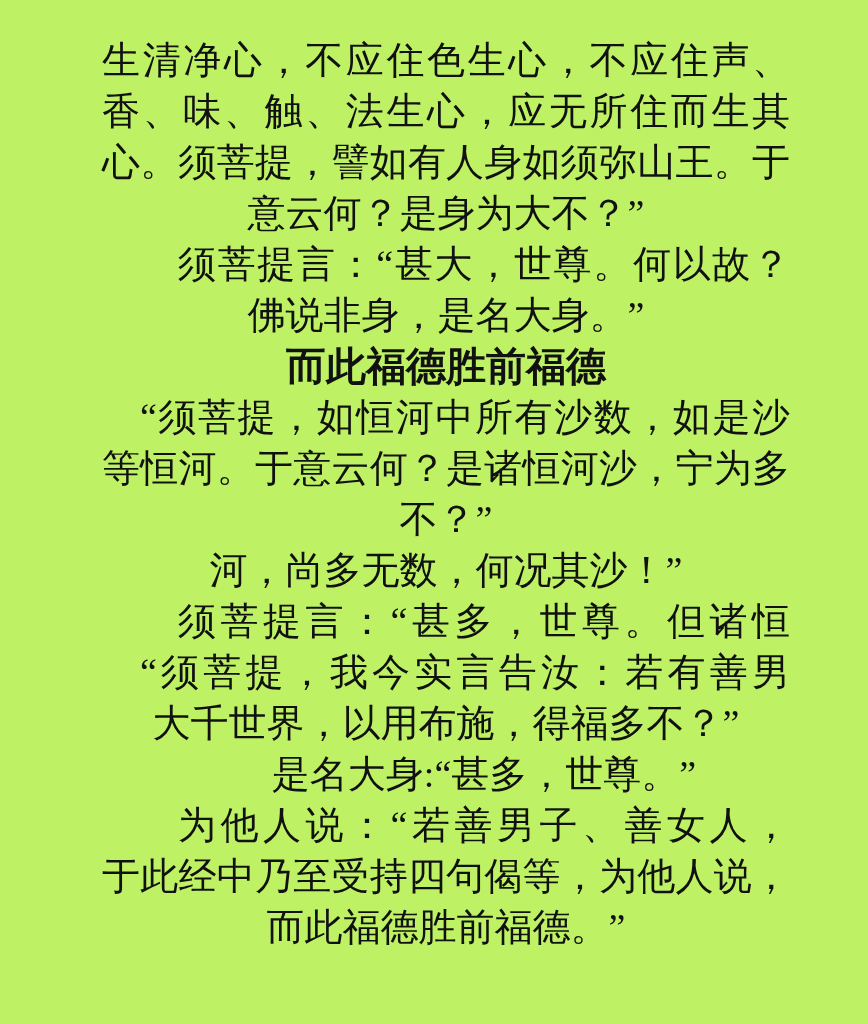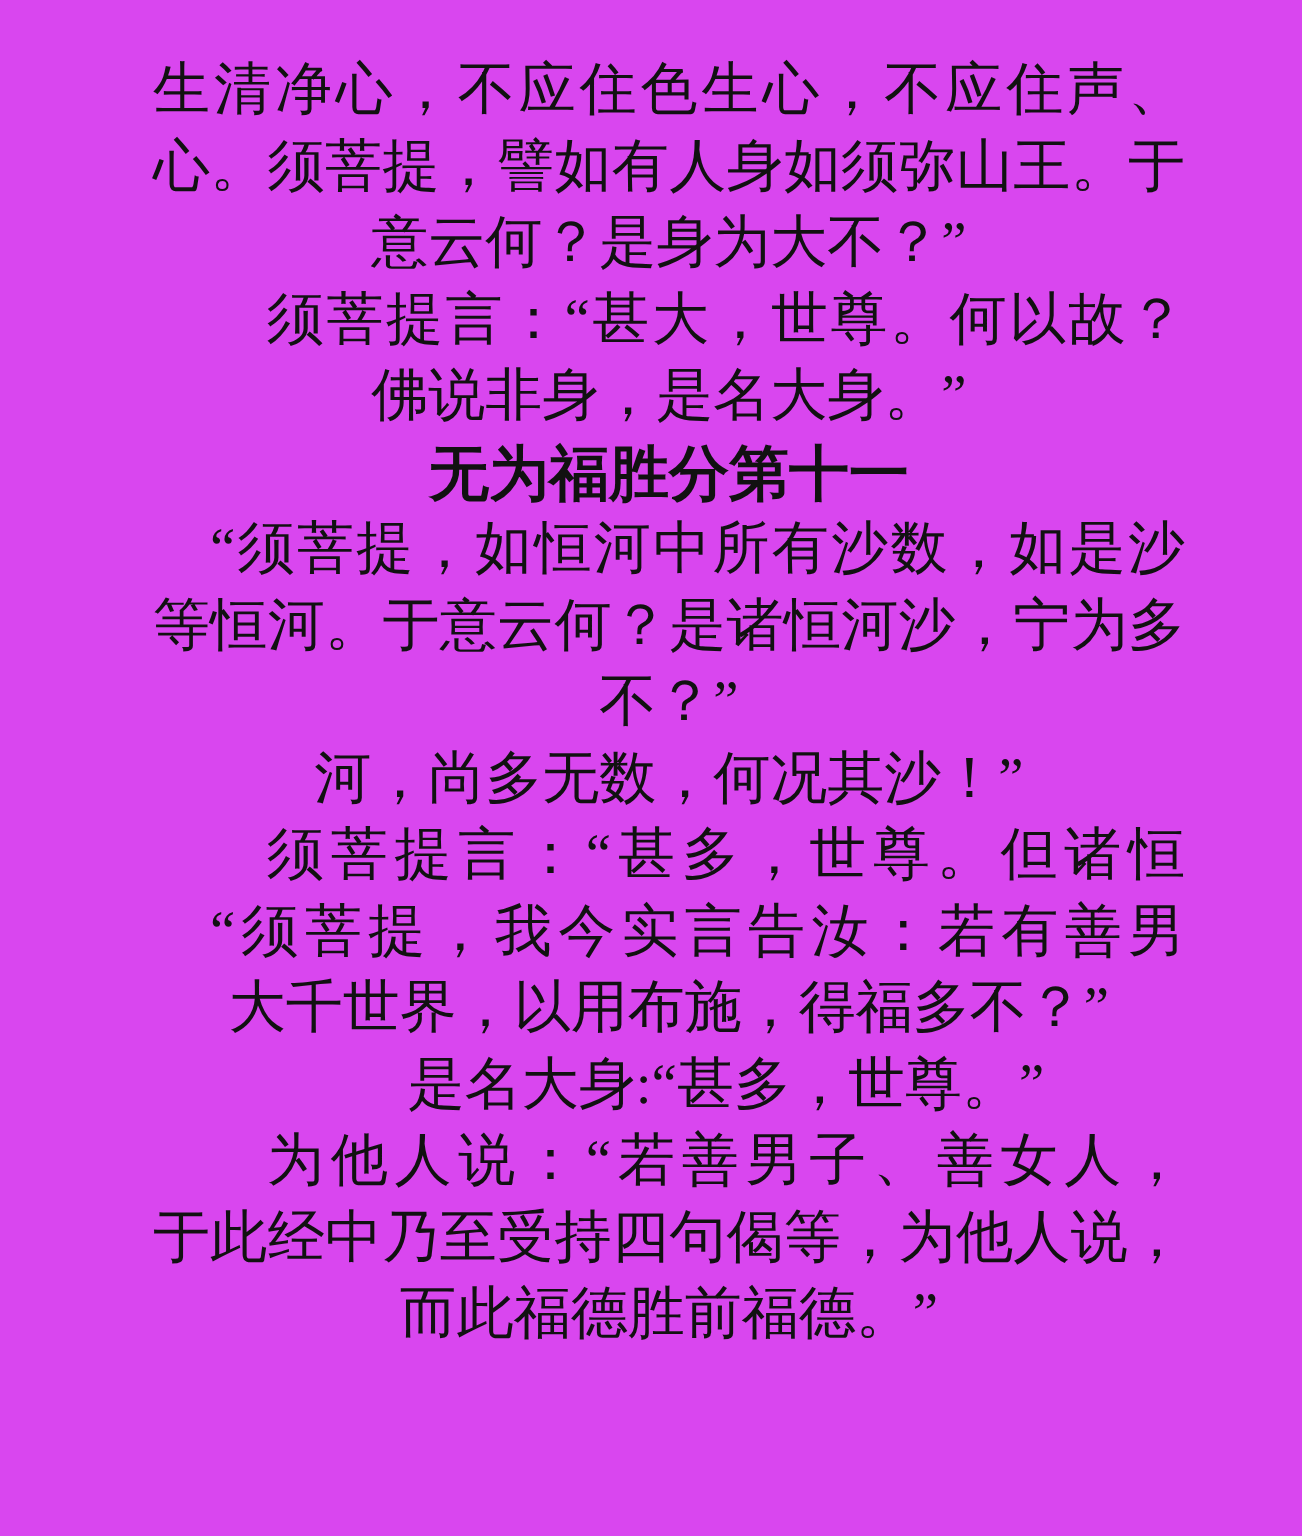--- a/index.html
+++ b/index.html
@@ -5,21 +5,21 @@
   html, body {
     margin: 0;
     padding: 0;
     background: #ffffff;
   }
   .page {
     position: relative;
     width: 868px;
     height: 1024px;
     box-sizing: border-box;
-    background: #d946ef;
+    background: #bef264;
     padding: 35px 78px 0 102px;
     overflow: hidden;
     font-family: "Liberation Serif", "DejaVu Serif", serif;
   }
   .doc-line {
     font-size: 38px;
     line-height: 51px;
     height: 51px;
     color: #111111;
     letter-spacing: 0;
@@ -41,25 +41,26 @@
     text-align-last: center;
     font-weight: 700;
     font-size: 40px;
   }
 </style>
 </head>
 <body>
 
 <div class="page">
   <div class="doc-line full">生清净心，不应住色生心，不应住声、</div>
+  <div class="doc-line full">香、味、触、法生心，应无所住而生其</div>
   <div class="doc-line full">心。须菩提，譬如有人身如须弥山王。于</div>
   <div class="doc-line">意云何？是身为大不？”</div>
   <div class="doc-line full indent2">须菩提言：“甚大，世尊。何以故？</div>
   <div class="doc-line">佛说非身，是名大身。”</div>
-  <div class="doc-line heading">无为福胜分第十一</div>
+  <div class="doc-line heading">而此福德胜前福德</div>
   <div class="doc-line full indent1">“须菩提，如恒河中所有沙数，如是沙</div>
   <div class="doc-line full">等恒河。于意云何？是诸恒河沙，宁为多</div>
   <div class="doc-line">不？”</div>
   <div class="doc-line">河，尚多无数，何况其沙！”</div>
   <div class="doc-line full indent2">须菩提言：“甚多，世尊。但诸恒</div>
   <div class="doc-line full indent1">“须菩提，我今实言告汝：若有善男</div>
   <div class="doc-line">大千世界，以用布施，得福多不？”</div>
   <div class="doc-line indent2">是名大身:“甚多，世尊。”</div>
   <div class="doc-line full indent2">为他人说：“若善男子、善女人，</div>
   <div class="doc-line full">于此经中乃至受持四句偈等，为他人说，</div>

